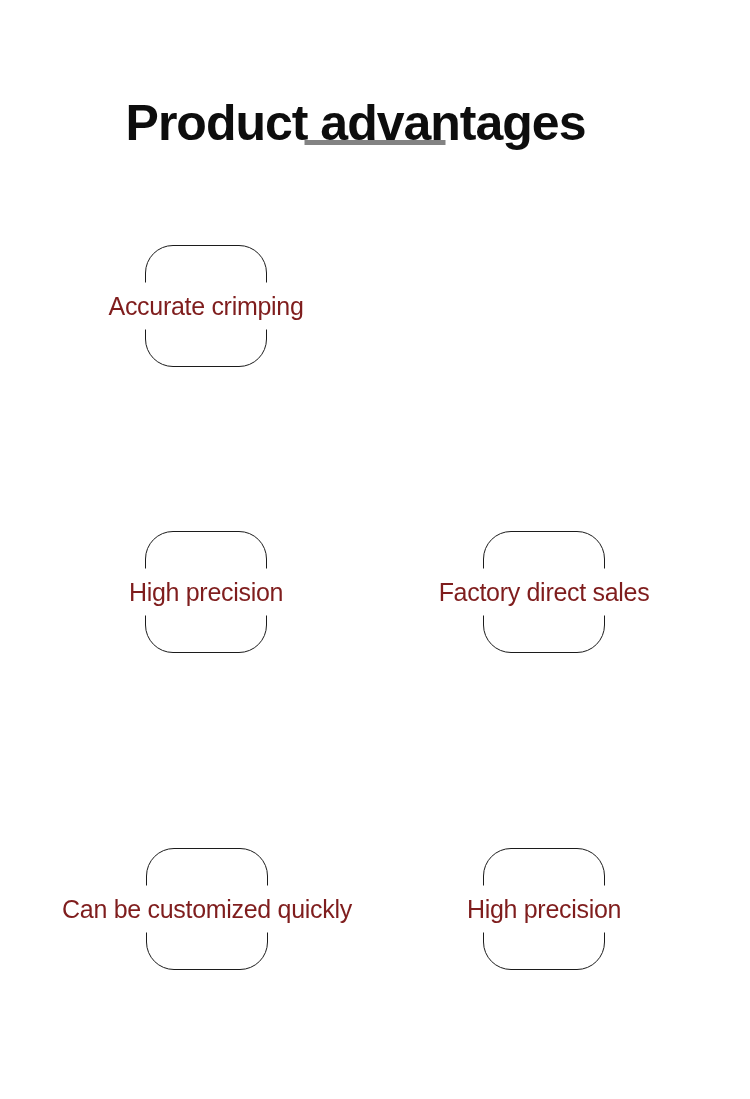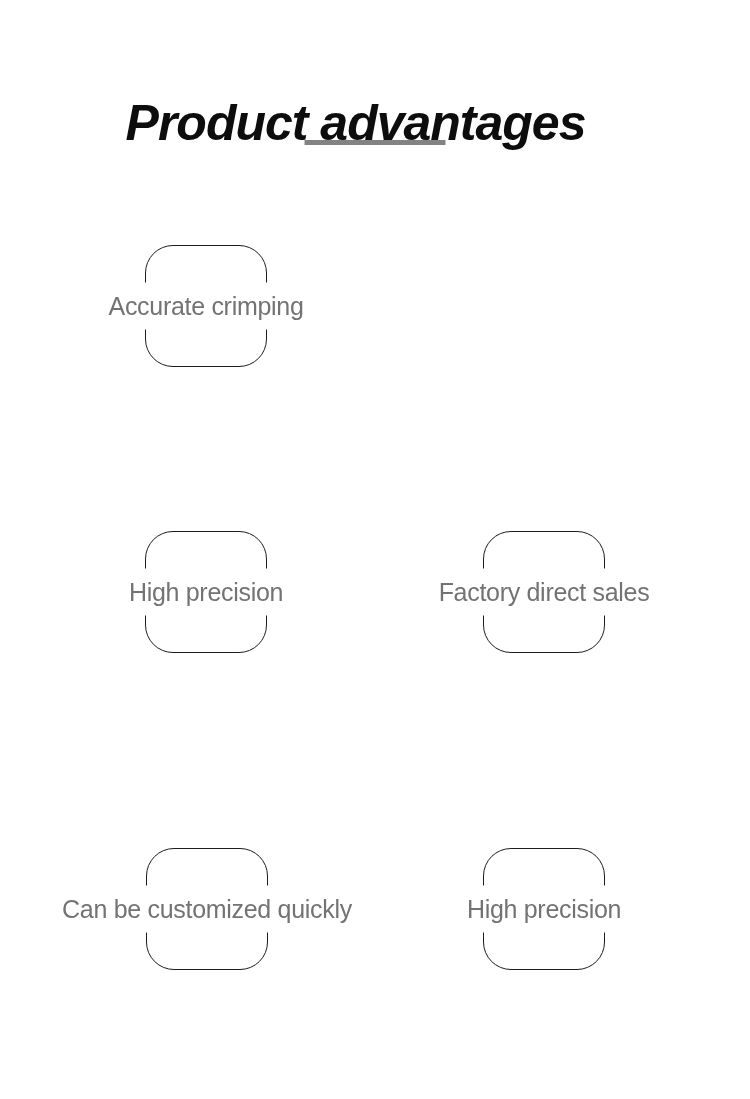--- a/index.html
+++ b/index.html
@@ -21,21 +21,20 @@
     top: 62px;
     left: 0;
     width: 711px;
     text-align: center;
     font-size: 50px;
     line-height: 54px;
     font-weight: bold;
     letter-spacing: -1px;
     color: #0d0d0d;
     white-space: nowrap;
-    font-style: italic;
   }
   .title-divider {
     position: absolute;
     top: 140px;
     left: 50%;
     transform: translateX(-50%);
     width: 141px;
     height: 5px;
     background: #838383;
   }
@@ -51,21 +50,21 @@
     position: absolute;
     top: 50%;
     left: 50%;
     transform: translate(-50%, -50%);
     background: #ffffff;
     white-space: nowrap;
     padding: 9px 6px;
     font-size: 25px;
     line-height: 29px;
     letter-spacing: -0.3px;
-    color: #737373;
+    color: #7f1d1d;
     text-align: center;
   }
   
   .pos-r1c1 { left: 145px; top: 245px; }
   .pos-r1c2 { left: 483px; top: 245px; }
   .pos-r2c1 { left: 145px; top: 531px; }
   .pos-r2c2 { left: 483px; top: 531px; }
   .pos-r3c1 { left: 146px; top: 848px; }
   .pos-r3c2 { left: 483px; top: 848px; }
 </style>

